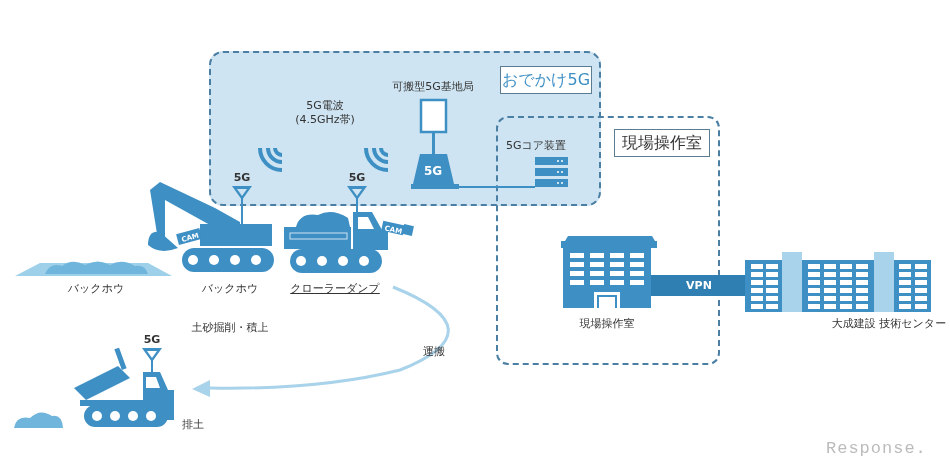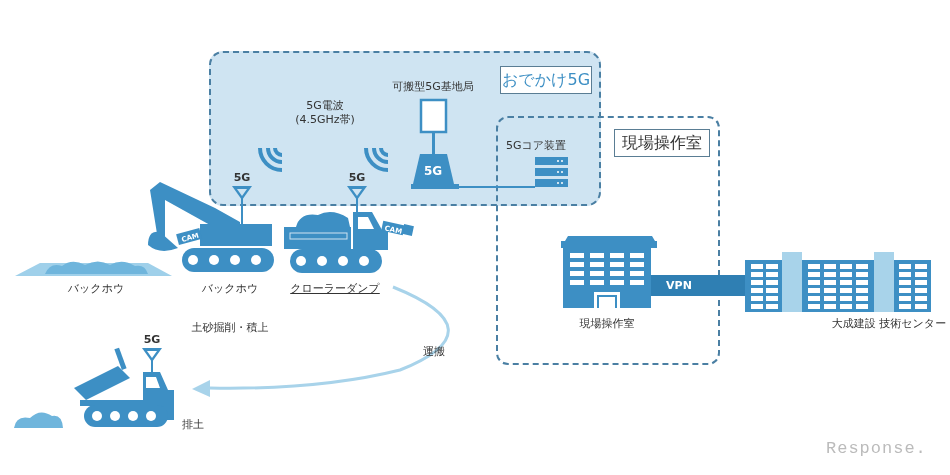--- a/index.html
+++ b/index.html
@@ -220,15 +220,15 @@
 <div class="lbl c" style="left:242px;top:171px;font-weight:bold;">5G</div>
 <div class="lbl c" style="left:357px;top:171px;font-weight:bold;">5G</div>
 <div class="lbl c" style="left:152px;top:333px;font-weight:bold;">5G</div>
 <div class="lbl c" style="left:96px;top:282px;">バックホウ</div>
 <div class="lbl c" style="left:230px;top:282px;">バックホウ</div>
 <div class="lbl c" style="left:230px;top:297px;margin-top:24px;">土砂掘削・積上</div>
 <div class="lbl c" style="left:335px;top:282px;text-decoration:underline;">クローラーダンプ</div>
 <div class="lbl c" style="left:434px;top:345px;">運搬</div>
 <div class="lbl c" style="left:193px;top:418px;">排土</div>
 <div class="lbl c" style="left:607px;top:317px;">現場操作室</div>
-<div class="lbl c" style="left:679px;top:279px;color:#fff;font-weight:bold;">VPN</div>
+<div class="lbl c" style="left:699px;top:279px;color:#fff;font-weight:bold;">VPN</div>
 <div class="lbl c" style="left:889px;top:317px;">大成建設 技術センター</div>
 <div class="lbl" style="left:826px;top:442px;font-size:17px;color:#bbb;letter-spacing:1px;font-family:Liberation Mono, monospace;">Response.</div>
 
 </body></html>

